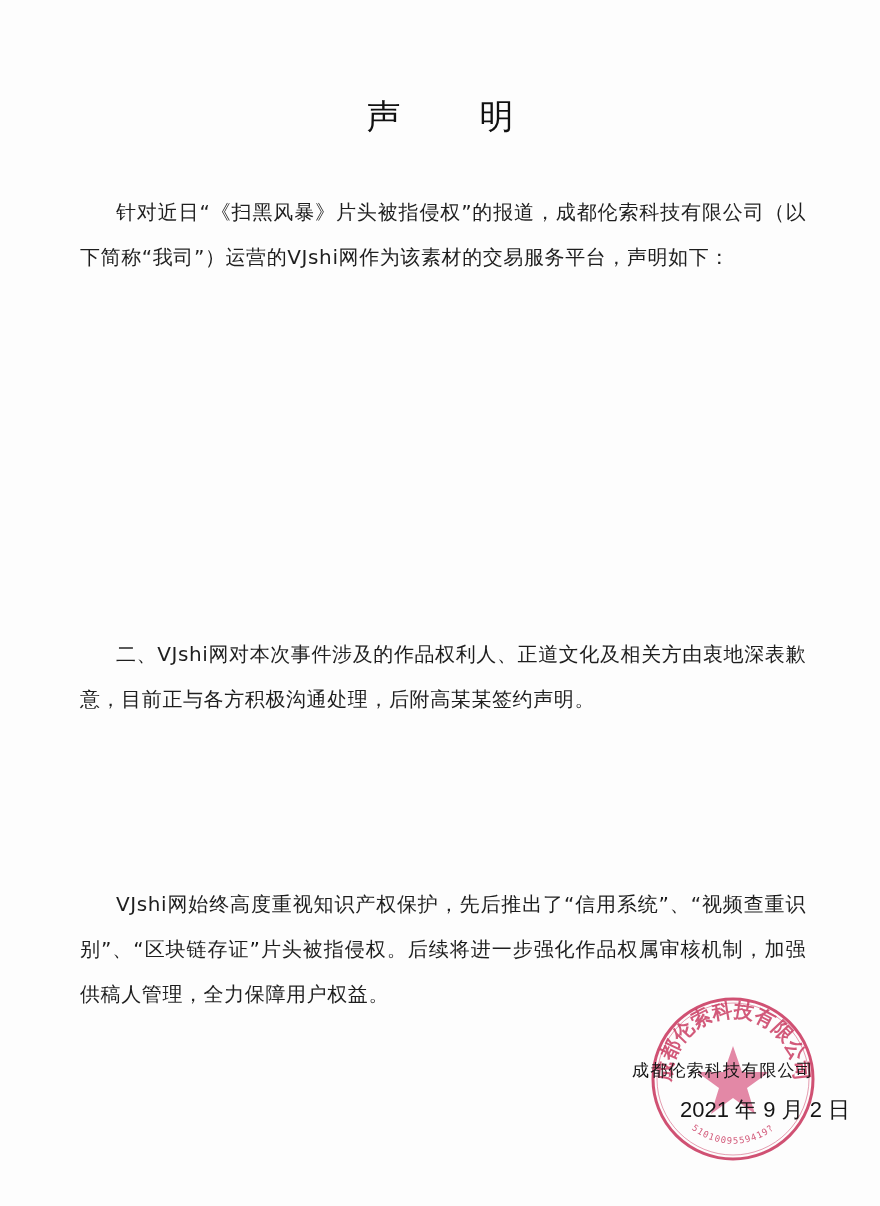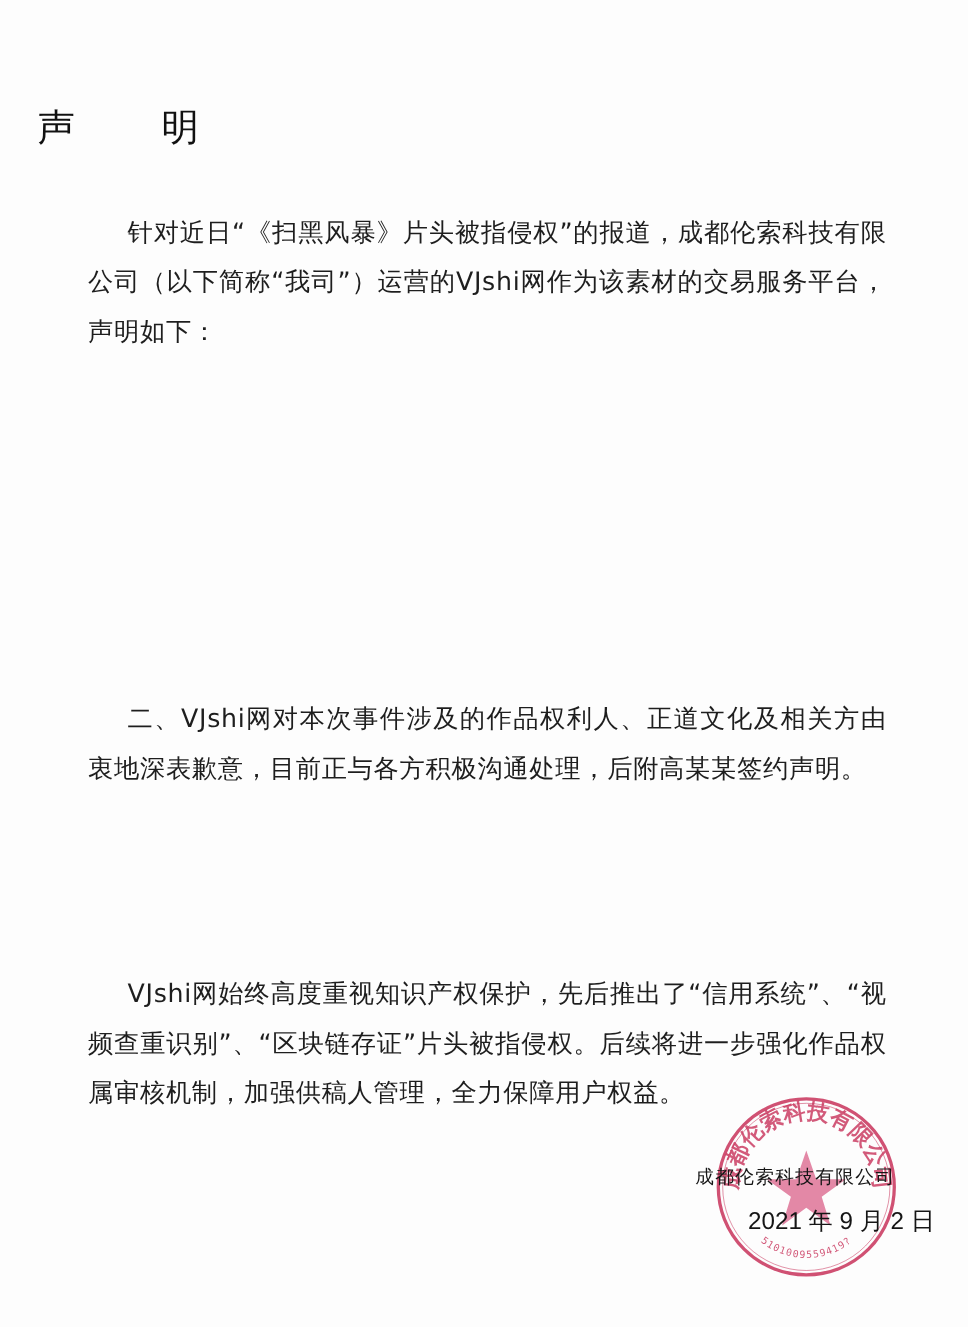--- a/index.html
+++ b/index.html
@@ -18,34 +18,34 @@
     .page {
       position: absolute;
       left: 0; top: 0;
       width: 880px; height: 1206px;
       background: #fdfdfd;
     }
     .title {
       position: absolute;
       left: 0; right: 0;
       top: 92px;
-      text-align: left;
+      text-align: center;
       font-family: "DejaVu Sans", sans-serif;
       font-size: 34px;
       letter-spacing: 34px;
       padding-left: 34px;
       font-weight: normal;
       color: #111;
       line-height: 48px;
     }
     .para {
       position: absolute;
       left: 80px;
       width: 726px;
-      font-size: 23px;
+      font-size: 20px;
       line-height: 45px;
       text-indent: 36px;
       text-align: justify;
       text-align-last: left;
       color: #1e1e1e;
       letter-spacing: 0.6px;
       word-break: break-all;
       margin: 0;
     }
     .p-intro { top: 190px; }

